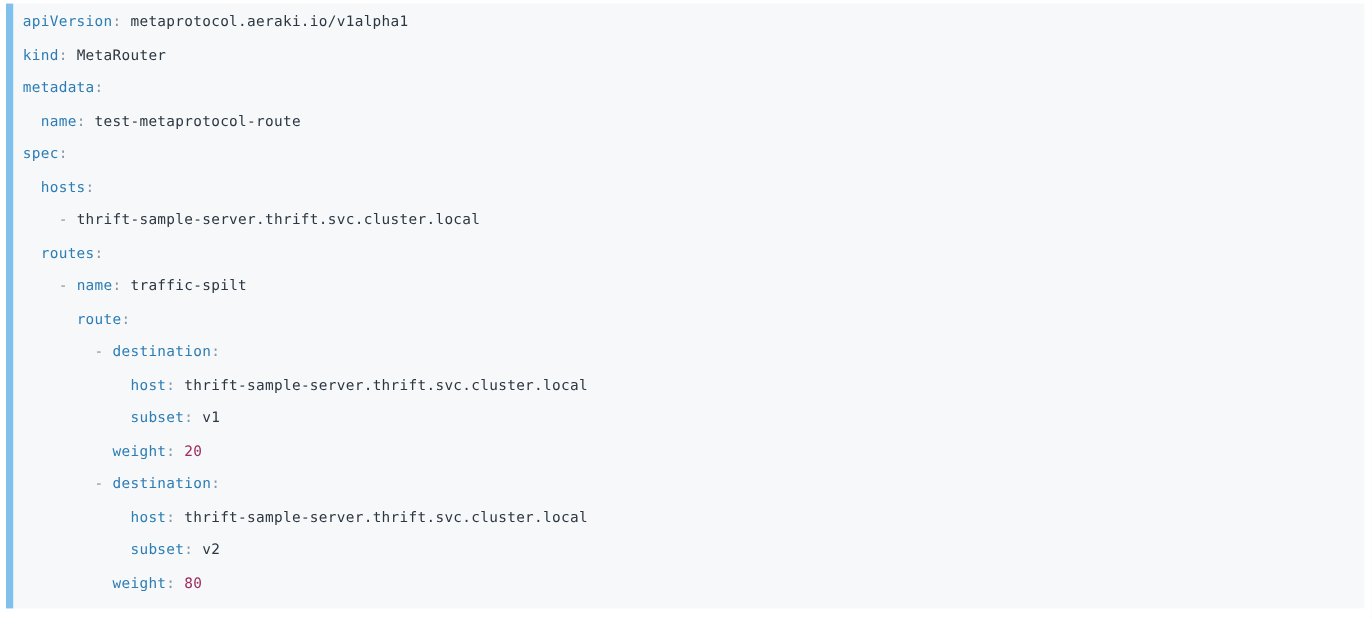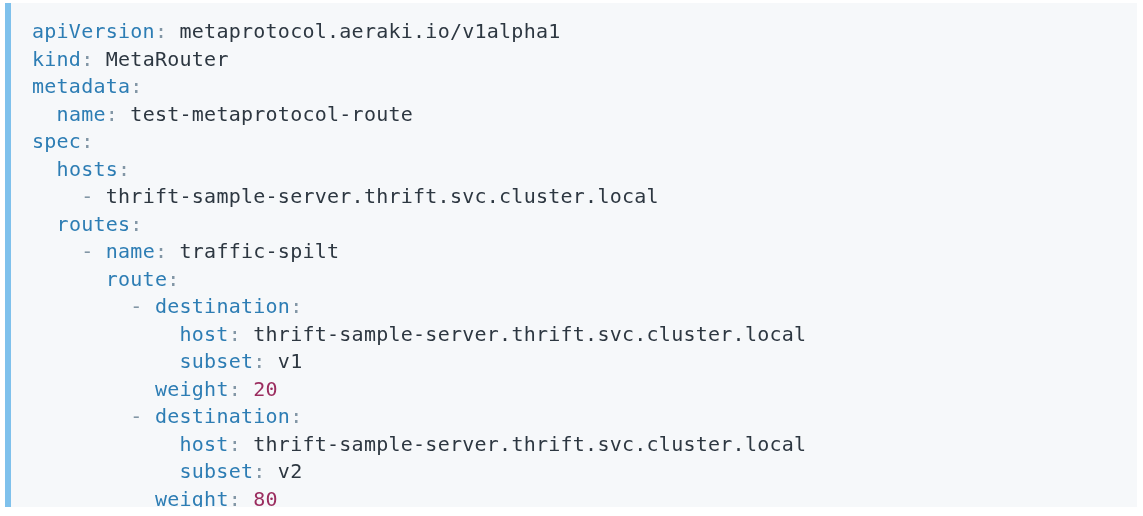--- a/index.html
+++ b/index.html
@@ -17,23 +17,23 @@
   .code-block {
     margin: 0;
     height: 100%;
     box-sizing: border-box;
     border-left: 6px solid var(--accent-bar, #7fc1ec);
     background: var(--code-bg, #f6f8fa);
     padding: 2px 10px 2px 8px;
     overflow: hidden;
   }
   pre {
-    margin: 13px;
+    margin: 0;
     font-family: "DejaVu Sans Mono", "Liberation Mono", monospace;
-    font-size: 20px;
+    font-size: 12px;
     letter-spacing: 0.25px;
     line-height: 27.5px;
     white-space: pre;
     color: var(--value-color, #2d3741);
   }
   .code-line { height: 27.5px; }
   .tok-key   { color: var(--key-color, #2d7db4); }
   .tok-punct { color: var(--punct-color, #8296a5); }
   .tok-plain { color: var(--value-color, #2d3741); }
   .tok-num   { color: var(--num-color, #9b2d5f); }

